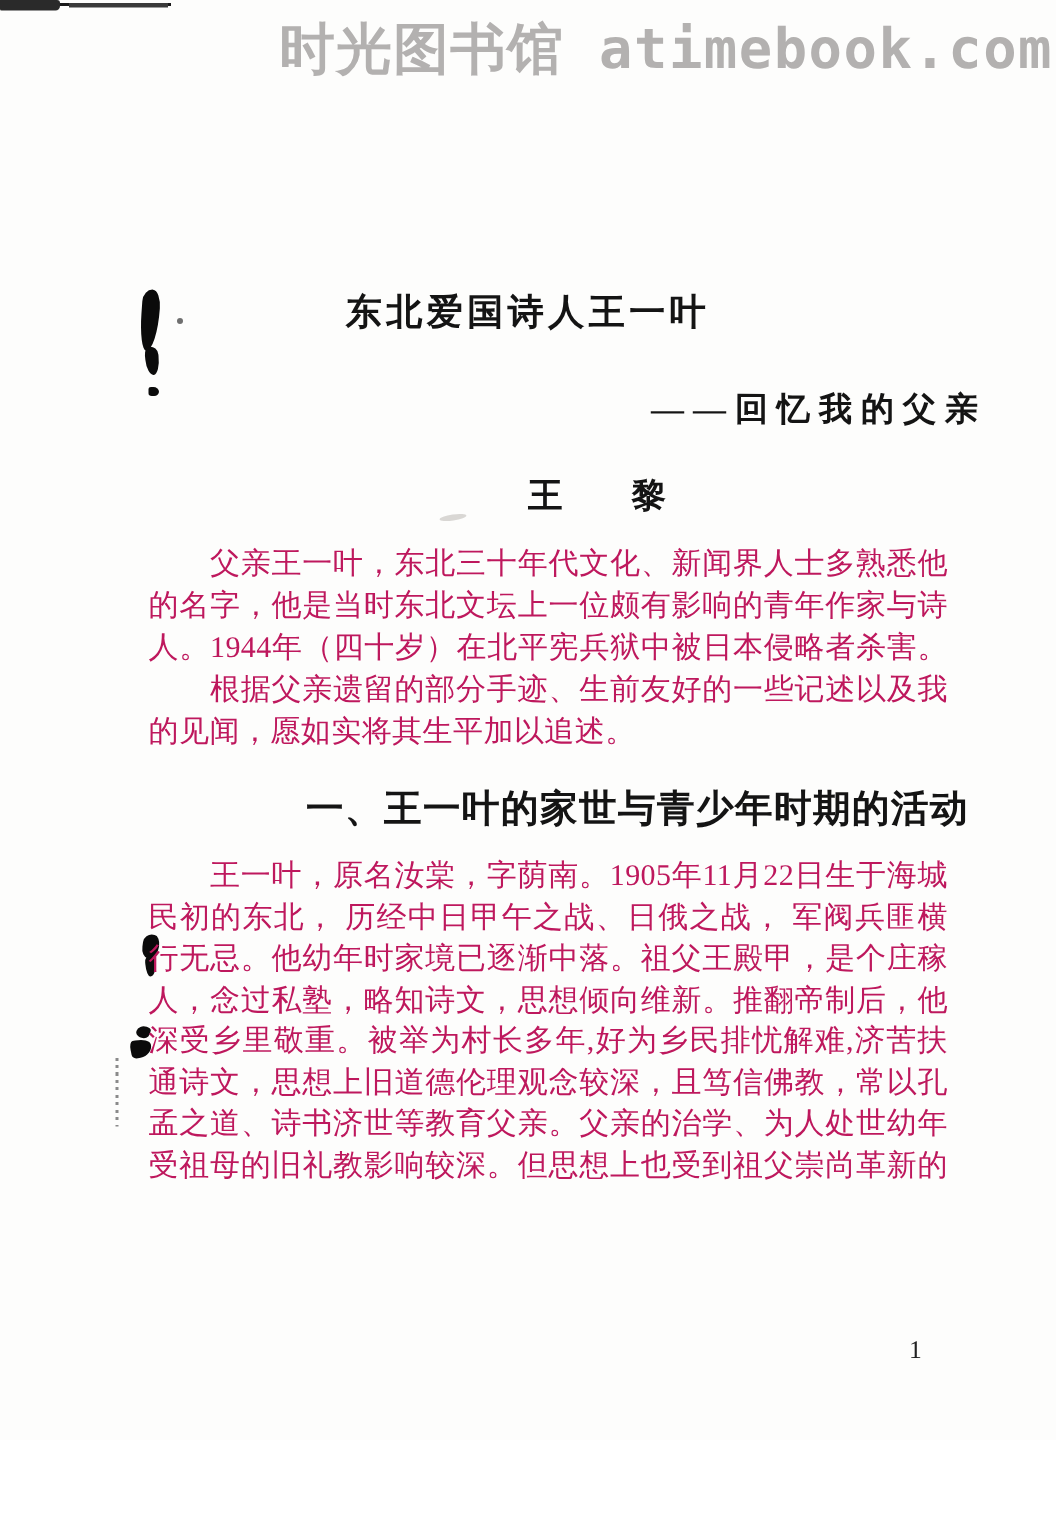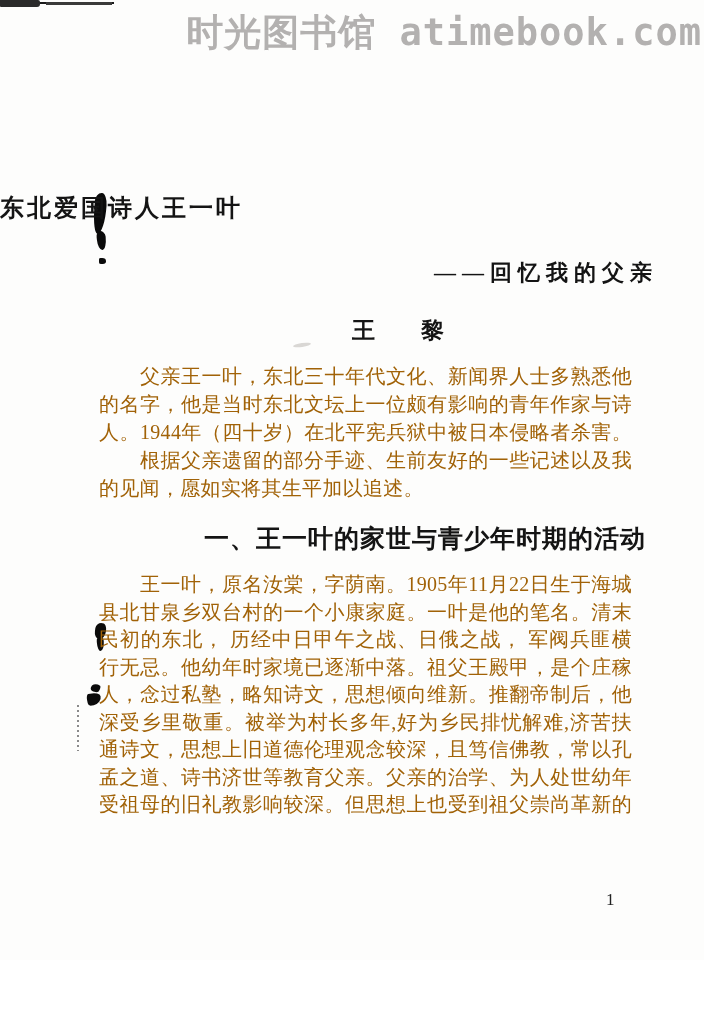--- a/index.html
+++ b/index.html
@@ -27,32 +27,32 @@
   .blot-b2{left:97px;top:637px;width:7px;height:14px;border-radius:45% 55% 60% 40%/30% 30% 70% 60%;transform:rotate(-5deg);}
   .blot-c1{left:91px;top:684px;width:9px;height:8px;border-radius:70% 30% 55% 45%;transform:rotate(20deg);}
   .blot-c2{left:87px;top:693px;width:14px;height:12px;border-radius:20% 80% 70% 30%/55% 45% 70% 30%;transform:rotate(-12deg);}
   .dotline{
     position:absolute;left:77px;top:705px;width:2px;height:46px;
     background:repeating-linear-gradient(#8a8a8a 0 2px,transparent 2px 5px);
   }
   .smudge{position:absolute;left:293px;top:343px;width:18px;height:4px;background:#d9d7d4;border-radius:50%;transform:rotate(-8deg);}
   
   .title{
-    position:absolute;top:192px;left:0;width:704px;
+    position:absolute;top:192px;left:0;width:704px;text-align:center;
     font-size:24px;font-weight:bold;letter-spacing:3px;color:#141414;
   }
   .subtitle{
     position:absolute;top:258px;left:0;width:658px;text-align:right;
     font-size:22px;font-weight:bold;letter-spacing:6px;color:#141414;
   }
   .author{
     position:absolute;top:315px;left:352px;
     font-size:23px;font-weight:bold;color:#141414;
   }
-  .para{position:absolute;left:99px;width:533px;font-size:20px;color:#a16207;}
+  .para{position:absolute;left:99px;width:533px;font-size:20px;color:#be185d;}
   .p1{top:362px;line-height:28px;}
   .p2{top:571px;line-height:27.5px;}
   .line{text-align:justify;text-align-last:justify;letter-spacing:0.3px;}
   .line.short{text-align-last:left;}
   .line.indent{text-indent:41px;}
   .heading{
     position:absolute;top:522px;left:204px;white-space:nowrap;
     font-size:25px;font-weight:bold;letter-spacing:1px;color:#141414;
   }
   .pagenum{position:absolute;top:890px;left:606px;font-size:17px;color:#222;}
@@ -88,21 +88,20 @@
     <div class="line">的名字，他是当时东北文坛上一位颇有影响的青年作家与诗</div>
     <div class="line">人。1944年（四十岁）在北平宪兵狱中被日本侵略者杀害。</div>
     <div class="line indent">根据父亲遗留的部分手迹、生前友好的一些记述以及我</div>
     <div class="line short">的见闻，愿如实将其生平加以追述。</div>
   </div>
 
   <div class="heading">一、王一叶的家世与青少年时期的活动</div>
 
   <div class="para p2">
     <div class="line indent">王一叶，原名汝棠，字荫南。1905年11月22日生于海城</div>
-    <div class="line">县北甘泉乡双台村的一个小康家庭。一叶是他的笔名。清末</div>
     <div class="line">民初的东北， 历经中日甲午之战、日俄之战， 军阀兵匪横</div>
     <div class="line">行无忌。他幼年时家境已逐渐中落。祖父王殿甲，是个庄稼</div>
     <div class="line">人，念过私塾，略知诗文，思想倾向维新。推翻帝制后，他</div>
     <div class="line">深受乡里敬重。被举为村长多年,好为乡民排忧解难,济苦扶</div>
     <div class="line">通诗文，思想上旧道德伦理观念较深，且笃信佛教，常以孔</div>
     <div class="line">孟之道、诗书济世等教育父亲。父亲的治学、为人处世幼年</div>
     <div class="line">受祖母的旧礼教影响较深。但思想上也受到祖父崇尚革新的</div>
   </div>
 
   <div class="pagenum">1</div>

